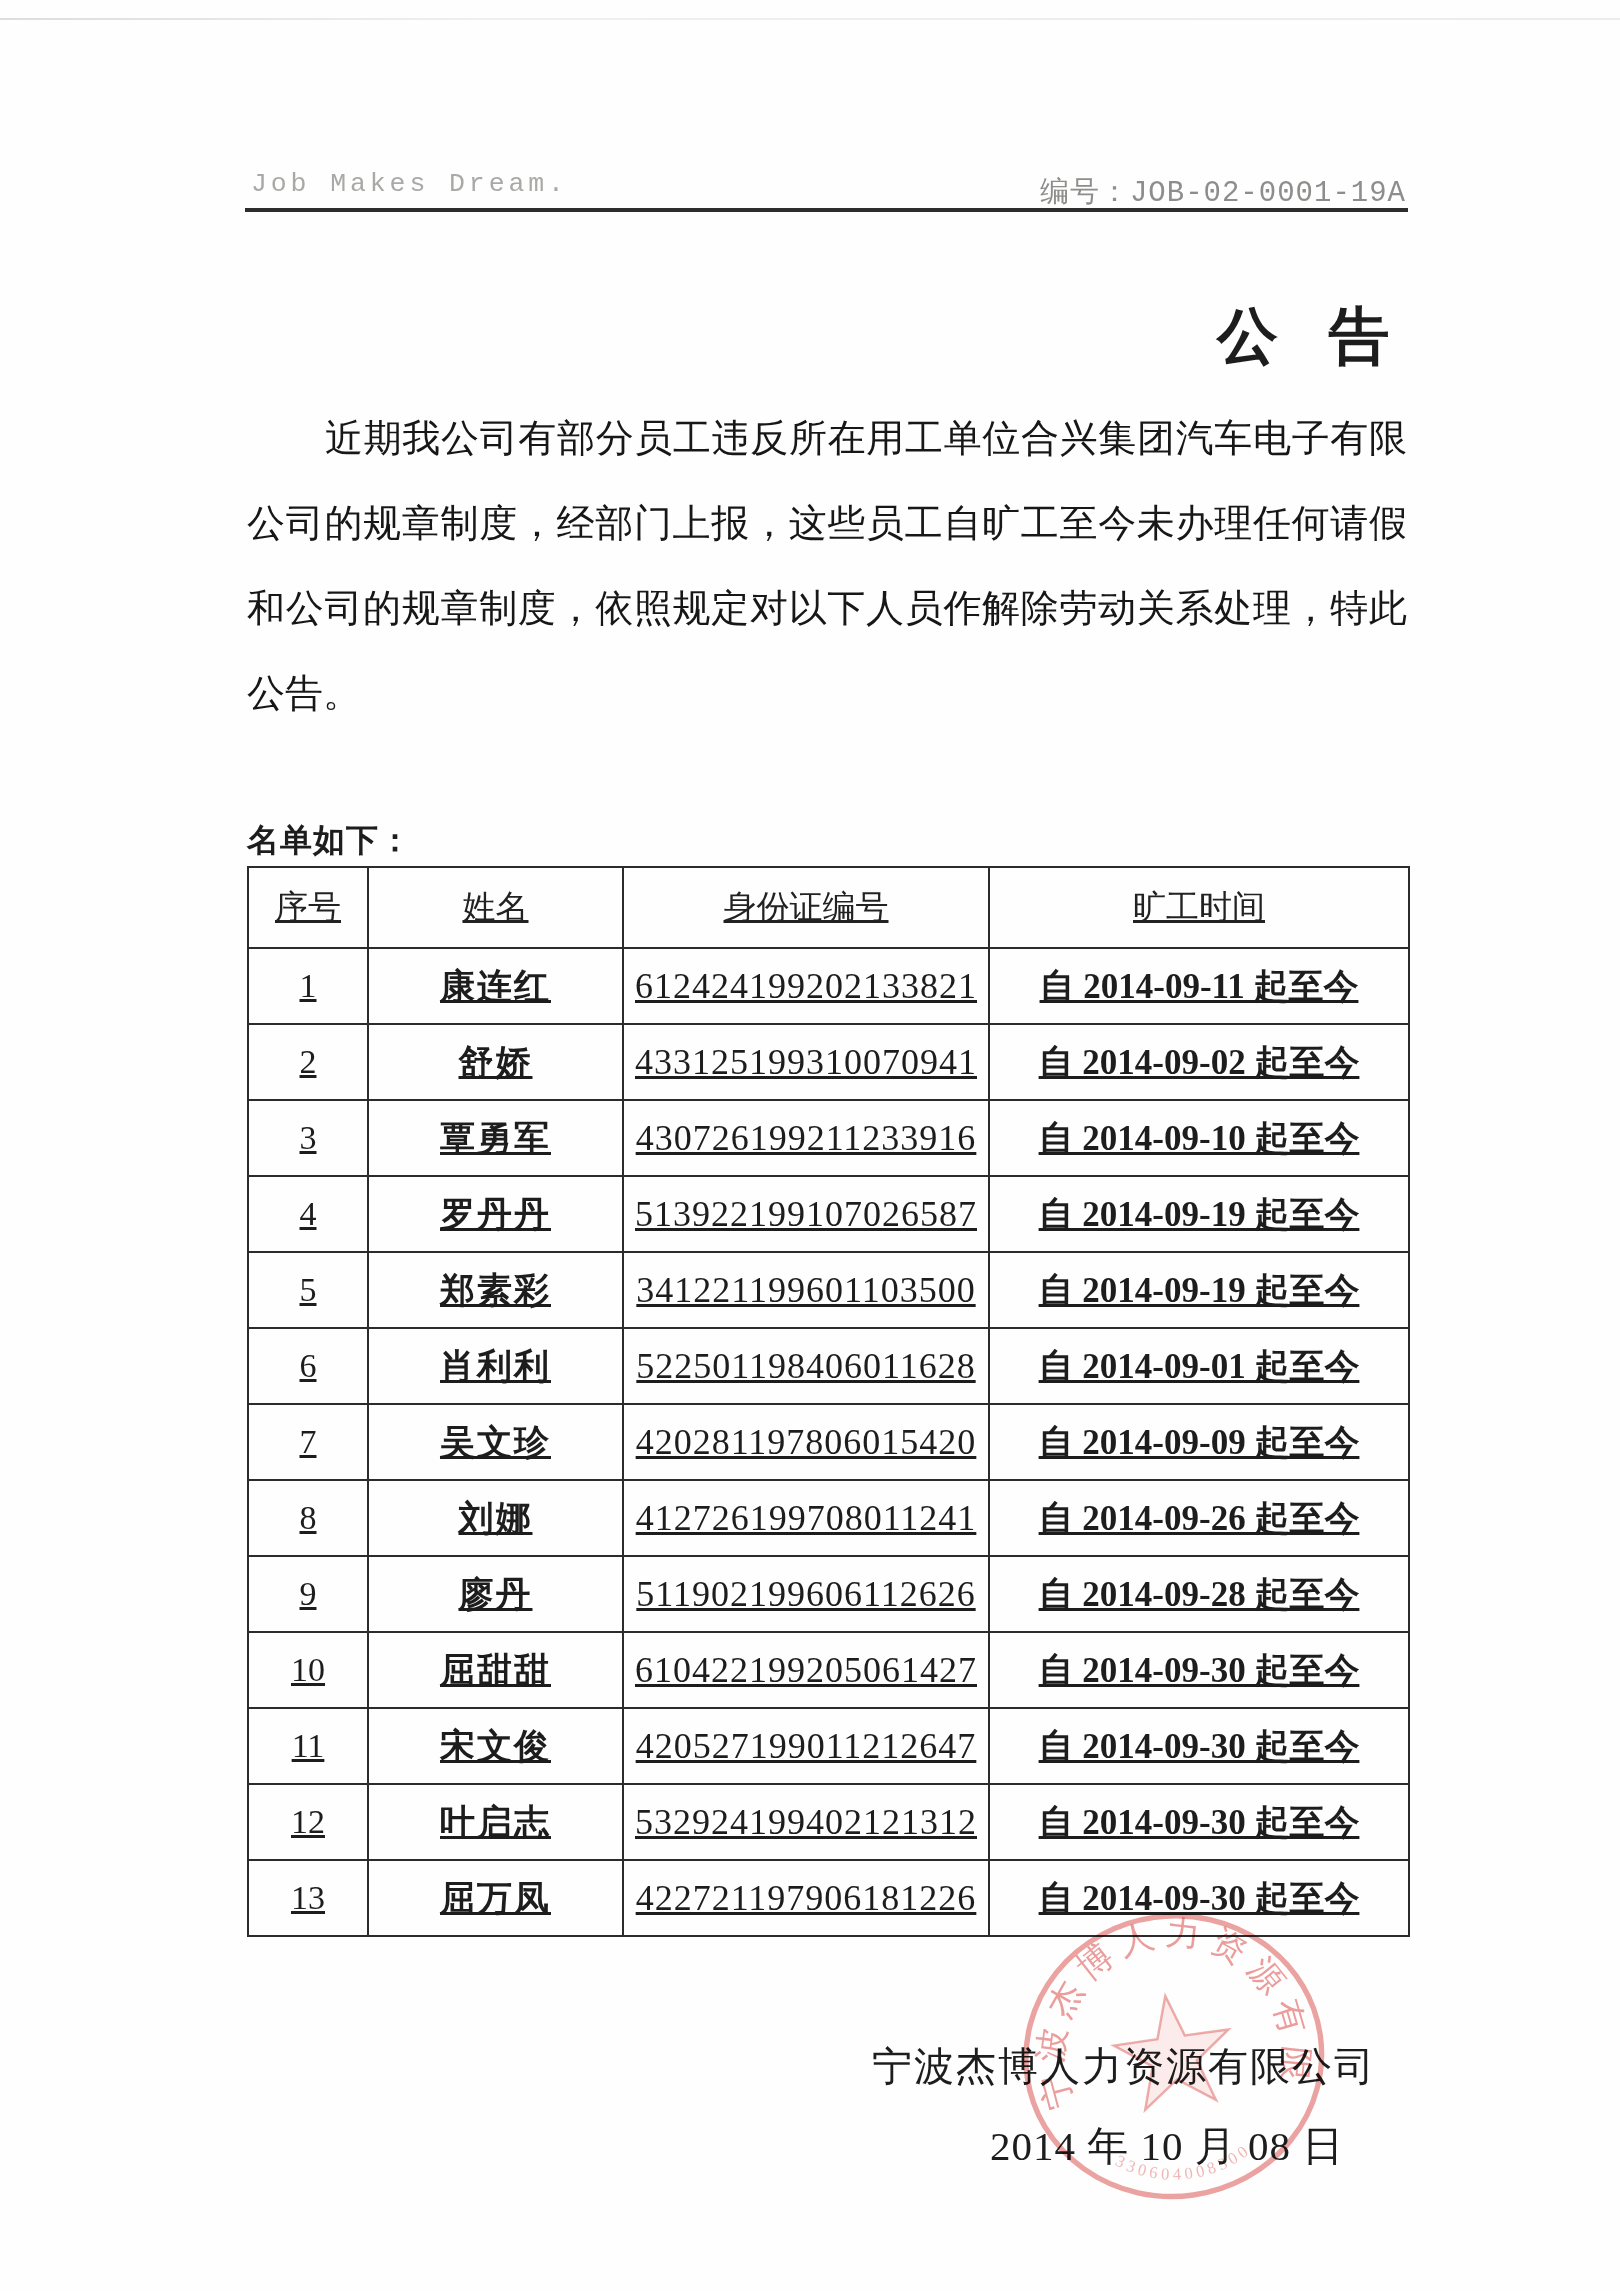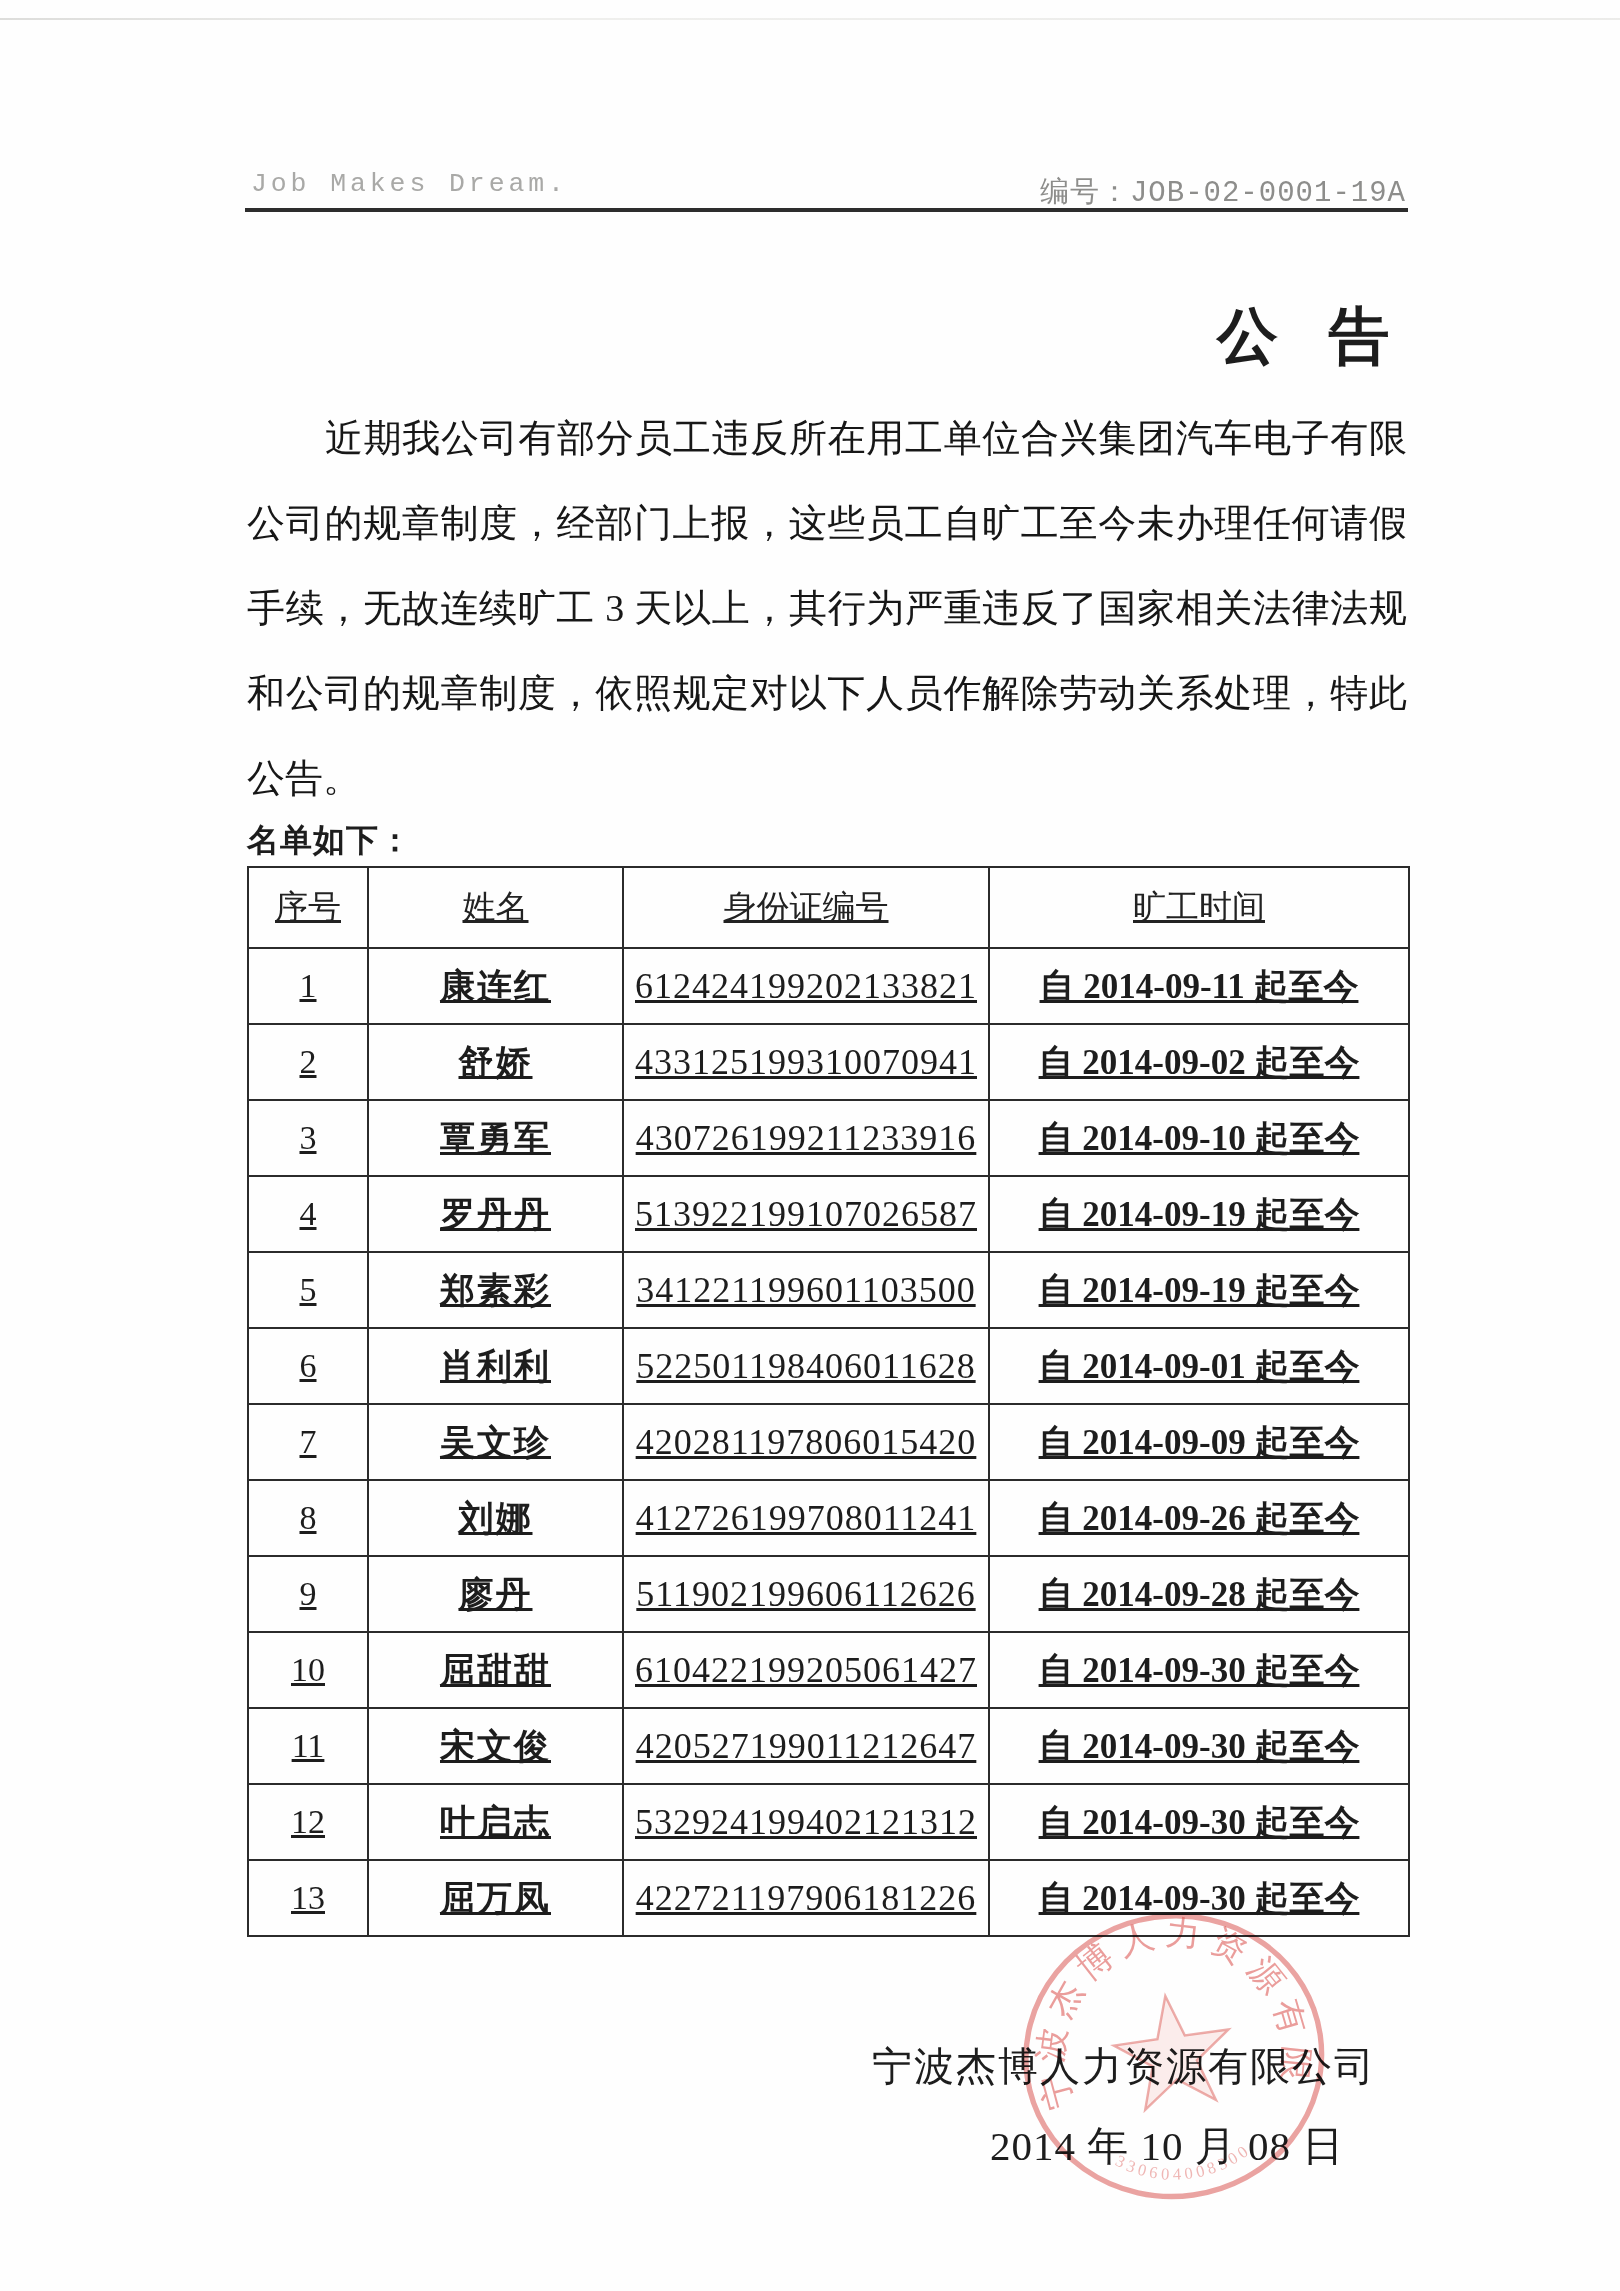--- a/index.html
+++ b/index.html
@@ -86,21 +86,20 @@
 
   <div class="hdr-slogan">Job Makes Dream.</div>
   <div class="hdr-ref">编号：JOB-02-0001-19A</div>
   <div class="hdr-rule"></div>
 
   <div class="doc-title">公 告</div>
 
   <div class="body-text">
     <div class="body-line justified indent">近期我公司有部分员工违反所在用工单位合兴集团汽车电子有限</div>
     <div class="body-line justified">公司的规章制度，经部门上报，这些员工自旷工至今未办理任何请假</div>
-    <div class="body-line justified">手续，无故连续旷工 3 天以上，其行为严重违反了国家相关法律法规</div>
     <div class="body-line justified">和公司的规章制度，依照规定对以下人员作解除劳动关系处理，特此</div>
     <div class="body-line">公告。</div>
   </div>
 
   <div class="list-label">名单如下：</div>
 
   <table class="roster">
     <colgroup>
       <col style="width:120px">
         <col style="width:255px">

